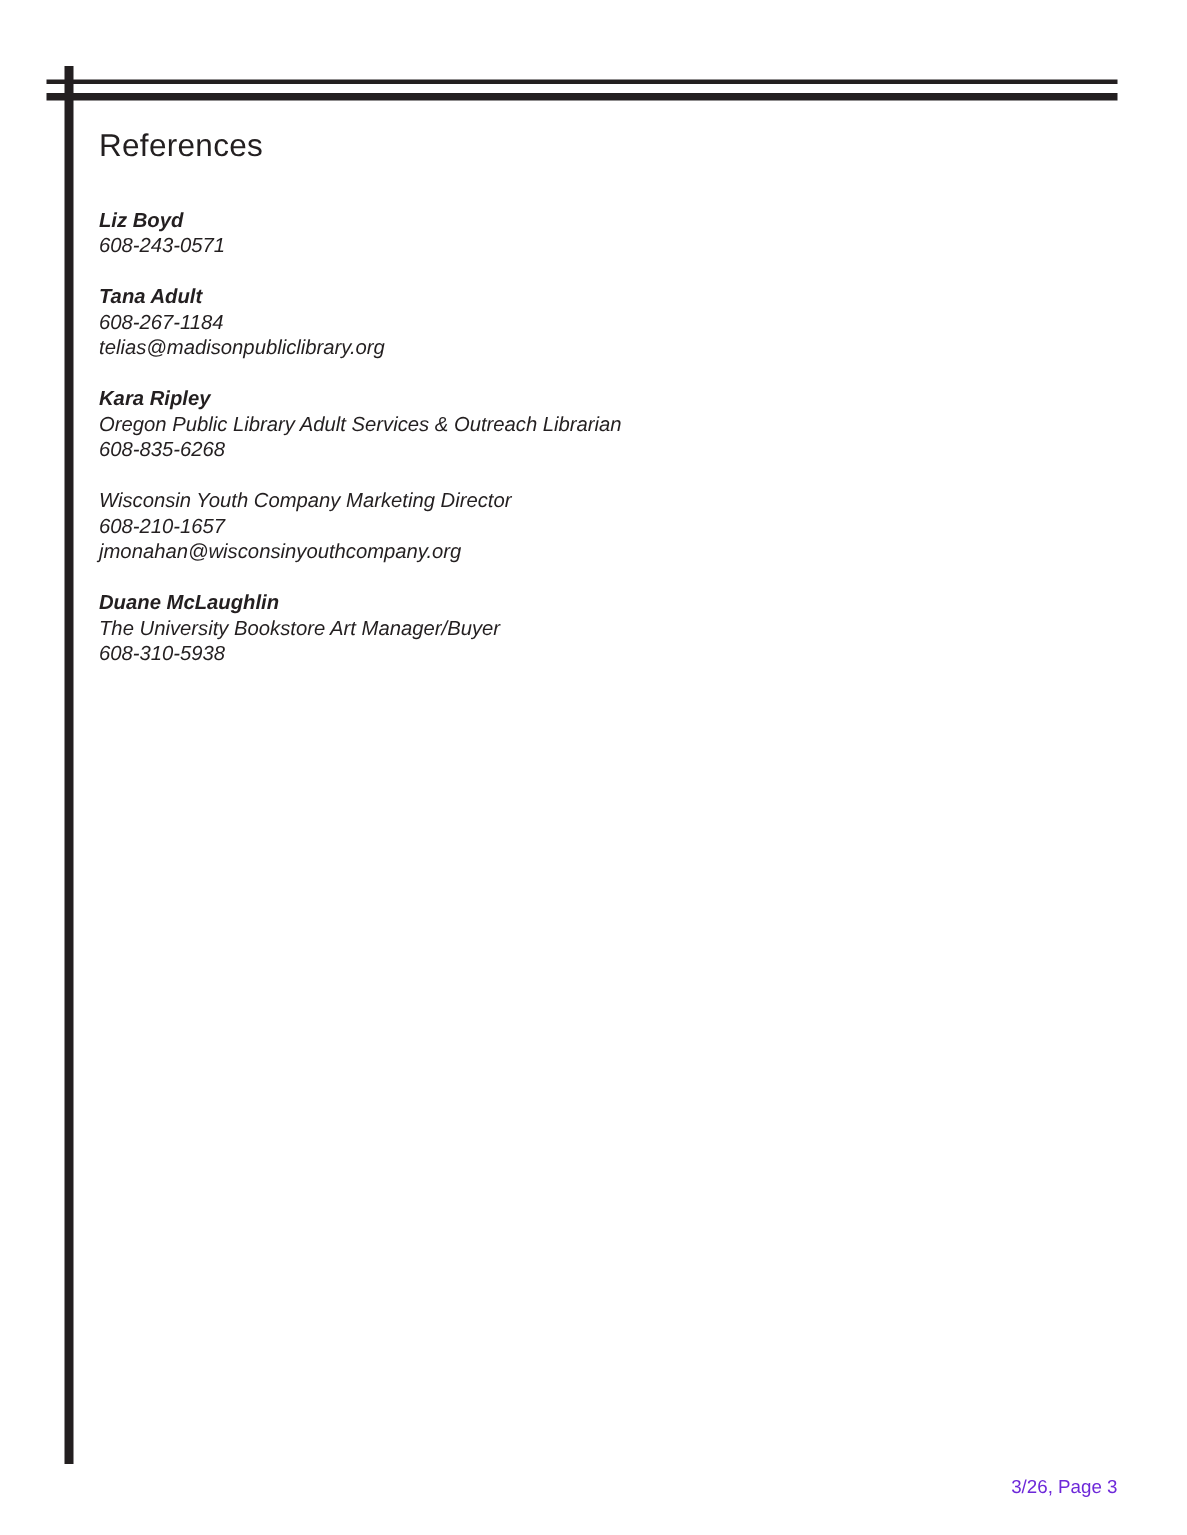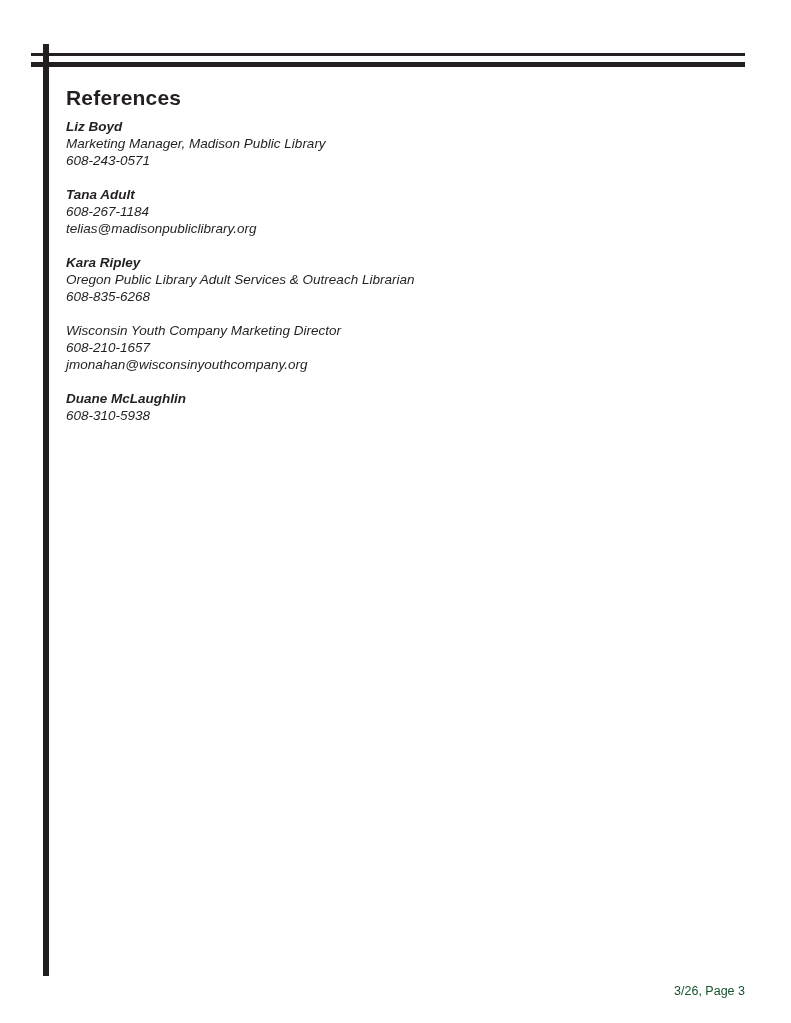--- a/index.html
+++ b/index.html
@@ -20,55 +20,54 @@
 
   
   .content {
     position: absolute;
     left: 66px;
     top: 86px;
     width: 620px;
   }
   .page-title {
     font-size: 21px;
-    font-weight: bold;
+    font-weight: normal;
     letter-spacing: 0.2px;
-    margin-bottom: 8px;
+    margin-bottom: 28px;
   }
   .ref-entry {
     font-size: 13.5px;
     line-height: 17px;
     margin-bottom: 17px;
     font-style: italic;
   }
   .ref-name { font-weight: bold; }
 
   
   .page-footer {
     position: absolute;
     top: 984px;
     right: 46px;
     font-size: 12.5px;
     line-height: 14px;
-    color: #14532d;
+    color: #6d28d9;
   }
 </style>
 </head>
 <body>
 
 <div class="rule rule-vertical"></div>
 <div class="rule rule-h-thin"></div>
 <div class="rule rule-h-thick"></div>
 
 <main class="content">
   <h1 class="page-title">References</h1>
 
   <section class="ref-entry">
     <div class="ref-name">Liz Boyd</div>
-    <div class="ref-title">Marketing Manager, Madison Public Library</div>
     <div class="ref-phone">608-243-0571</div>
   </section>
 
   <section class="ref-entry">
     <div class="ref-name">Tana Adult</div>
     <div class="ref-phone">608-267-1184</div>
     <div class="ref-email">telias@madisonpubliclibrary.org</div>
   </section>
 
   <section class="ref-entry">
@@ -78,17 +77,18 @@
   </section>
 
   <section class="ref-entry">
     <div class="ref-title">Wisconsin Youth Company Marketing Director</div>
     <div class="ref-phone">608-210-1657</div>
     <div class="ref-email">jmonahan@wisconsinyouthcompany.org</div>
   </section>
 
   <section class="ref-entry">
     <div class="ref-name">Duane McLaughlin</div>
+    <div class="ref-title">The University Bookstore Art Manager/Buyer</div>
     <div class="ref-phone">608-310-5938</div>
   </section>
 </main>
 
 <div class="page-footer">3/26, Page 3</div>
 
 </body></html>

